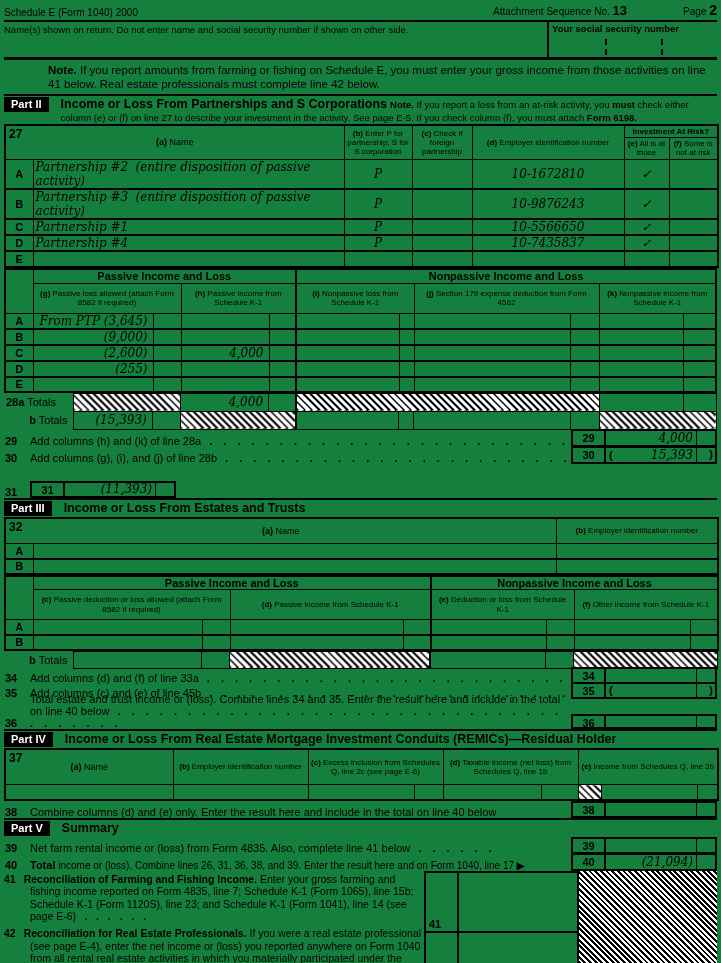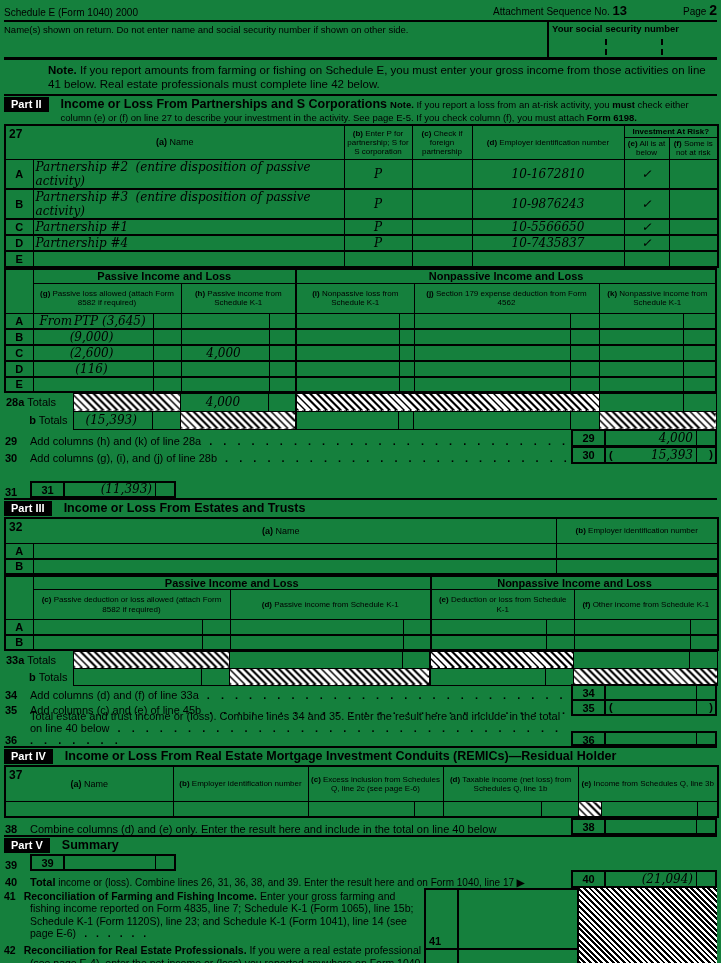--- a/index.html
+++ b/index.html
@@ -35,21 +35,21 @@
   .pnote  { font-size:9.5px; line-height:1.2; }
 
   table { border-collapse:collapse; width:713px; table-layout:fixed; }
   td, th { border:1px solid #000; padding:0 2px; overflow:hidden; font-weight:normal; vertical-align:middle; }
   th { font-size:8px; text-align:center; line-height:1.15; }
   .outer { border:2px solid #000; }
   .rowline td { border-bottom:2px solid #000; height:15px; }
   .lab { font-weight:bold; font-size:11px; text-align:center; padding:0; }
   .thick-l { border-left:2px solid #000 !important; }
   .noborder { border:none !important; }
-  .amt { text-align:center; padding-right:5px; }
+  .amt { text-align:right; padding-right:5px; }
   .ctr { text-align:center; }
 
   .nameh { position:relative; height:34px; }
   .nameh .n27 { position:absolute; left:3px; top:2px; font-weight:bold; font-size:12px; }
   .invh { font-weight:bold; font-size:8px; }
 
   .pname { display:inline-block; width:100px; }
   .gnote { float:left; padding-left:4px; }
 
   
@@ -136,21 +136,21 @@
       <th colspan="2" rowspan="2" class="nameh">
         <span class="n27">27</span>
         <span style="font-size:9px"><span class="b">(a)</span> <span>Name</span></span>
       </th>
       <th rowspan="2"><span class="b">(b)</span> <span>Enter P for partnership; S for S corporation</span></th>
       <th rowspan="2"><span class="b">(c)</span> <span>Check if foreign partnership</span></th>
       <th rowspan="2"><span class="b">(d)</span> <span>Employer identification number</span></th>
       <th colspan="2" class="invh">Investment At Risk?</th>
     </tr>
     <tr>
-      <th><span class="b">(e)</span> <span>All is at below</span></th>
+      <th><span class="b">(e)</span> <span>All is at those</span></th>
       <th><span class="b">(f)</span> <span>Some is not at risk</span></th>
     </tr>
     <tr class="rowline">
       <td class="lab">A</td>
       <td class="val"><span class="pname">Partnership #2</span><span>(entire disposition of passive activity)</span></td>
       <td class="ctr val">P</td>
       <td></td>
       <td class="ctr val">10-1672810</td>
       <td class="ctr val">✓</td>
       <td></td>
@@ -255,21 +255,21 @@
           <td></td>
       <td class="val amt thick-l"></td>
           <td></td>
       <td class="val amt"></td>
           <td></td>
       <td class="val amt"></td>
           <td></td>
     </tr>
     <tr class="rowline">
       <td class="lab">D</td>
-      <td class="val amt"><span class="gnote"></span><span>(116)</span></td>
+      <td class="val amt"><span class="gnote"></span><span>(255)</span></td>
           <td></td>
       <td class="val amt"></td>
           <td></td>
       <td class="val amt thick-l"></td>
           <td></td>
       <td class="val amt"></td>
           <td></td>
       <td class="val amt"></td>
           <td></td>
     </tr>
@@ -456,29 +456,20 @@
         <col style="width:128px">
         <col style="width:28px">
         <col style="width:173px">
         <col style="width:28px">
         <col style="width:115px">
         <col style="width:28px">
         <col style="width:116px">
         <col style="width:28px">
       </colgroup>
     <tbody>
-        <tr style="height:17px">
-      <td class="noborder"><span class="b">33a</span> <span>Totals</span></td>
-      <td colspan="2" class="hatch"></td>
-      <td></td>
-          <td></td>
-      <td colspan="2" class="hatch thick-l"></td>
-      <td></td>
-          <td></td>
-    </tr>
     <tr style="height:17px">
       <td class="noborder" style="text-align:right"><span class="b">b</span> <span>Totals</span>&nbsp;</td>
       <td></td>
           <td></td>
       <td colspan="2" class="hatch"></td>
       <td class="thick-l"></td>
           <td></td>
       <td colspan="2" class="hatch"></td>
     </tr>
   </tbody>
@@ -582,20 +573,21 @@
       </div>
   </div>
 
   <div class="partbar">
     <span class="badge">Part V</span>
     <span class="ptitle">Summary</span>
   </div>
 
   <div class="calc h16">
     <div class="cl-num">39</div>
+    <div class="cl-body"><span class="cl-text">Net farm rental income or (loss) from Form 4835. Also, complete line 41 below</span><span class="dots">. . . . . .</span></div>
     <div class="rb">
         <div class="rb-num">39</div>
         <div class="rb-amt">
           <span></span>
           <span class="val"></span>
         </div>
         <div class="rb-cents"></div>
       </div>
   </div>
   <div class="calc h16">

